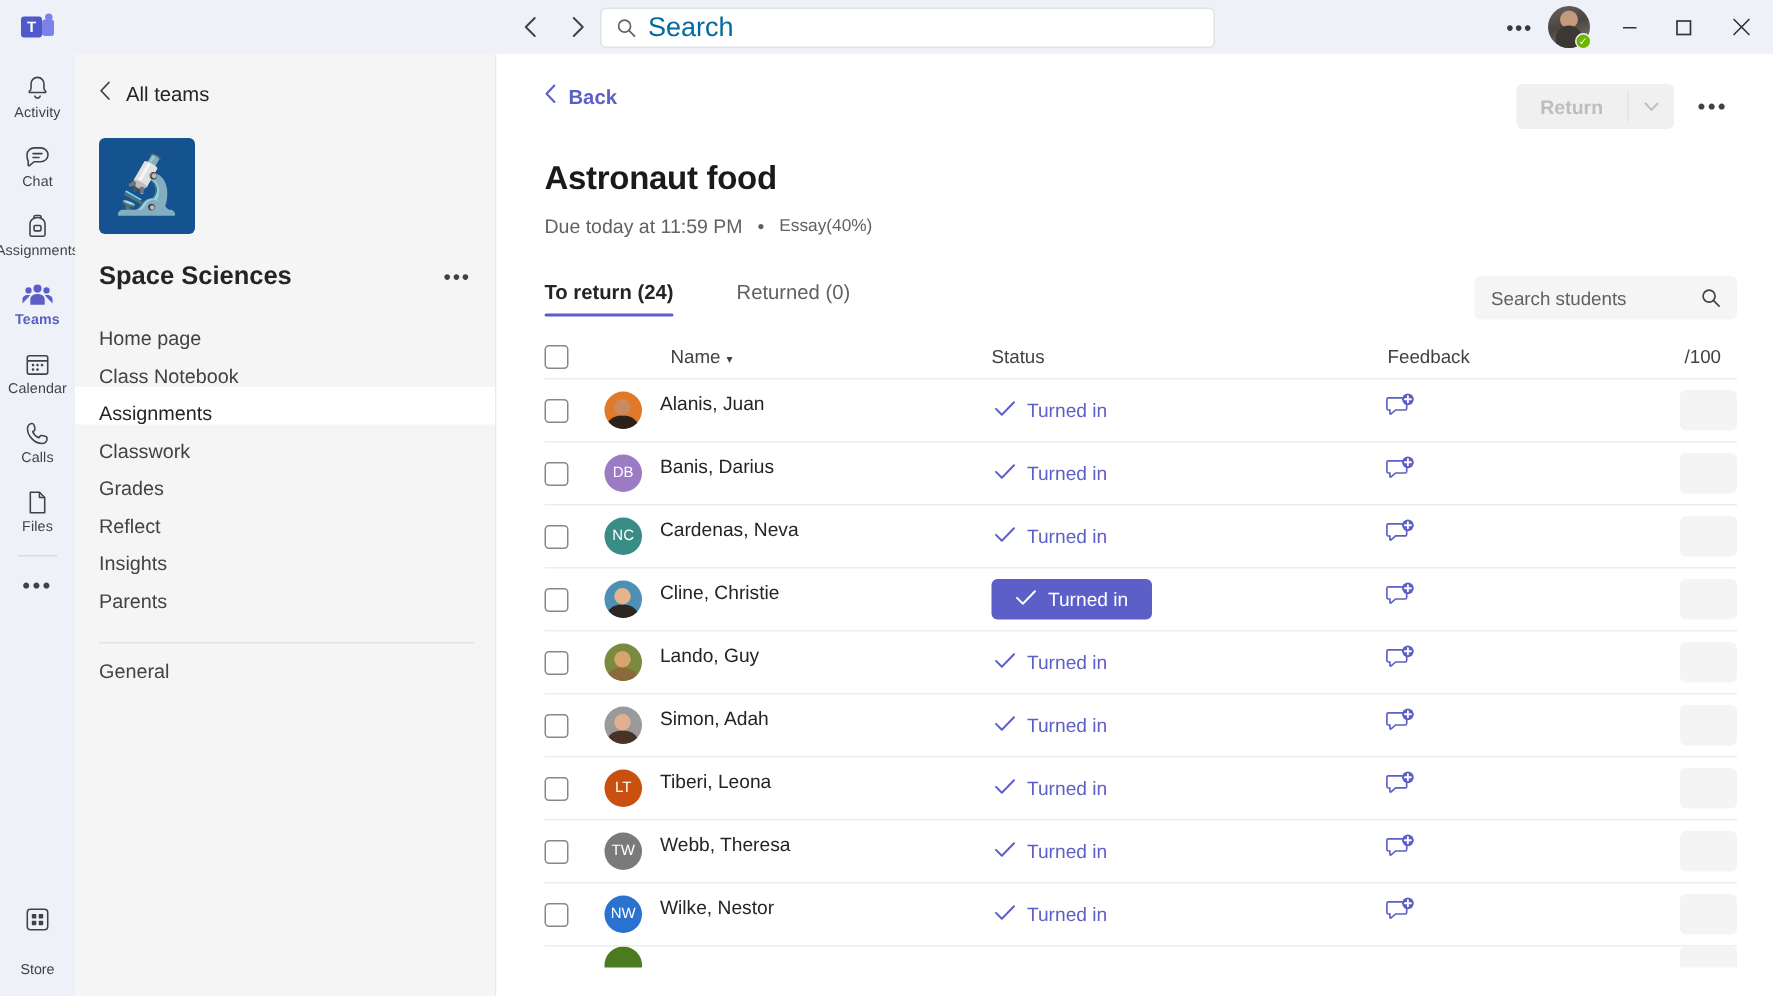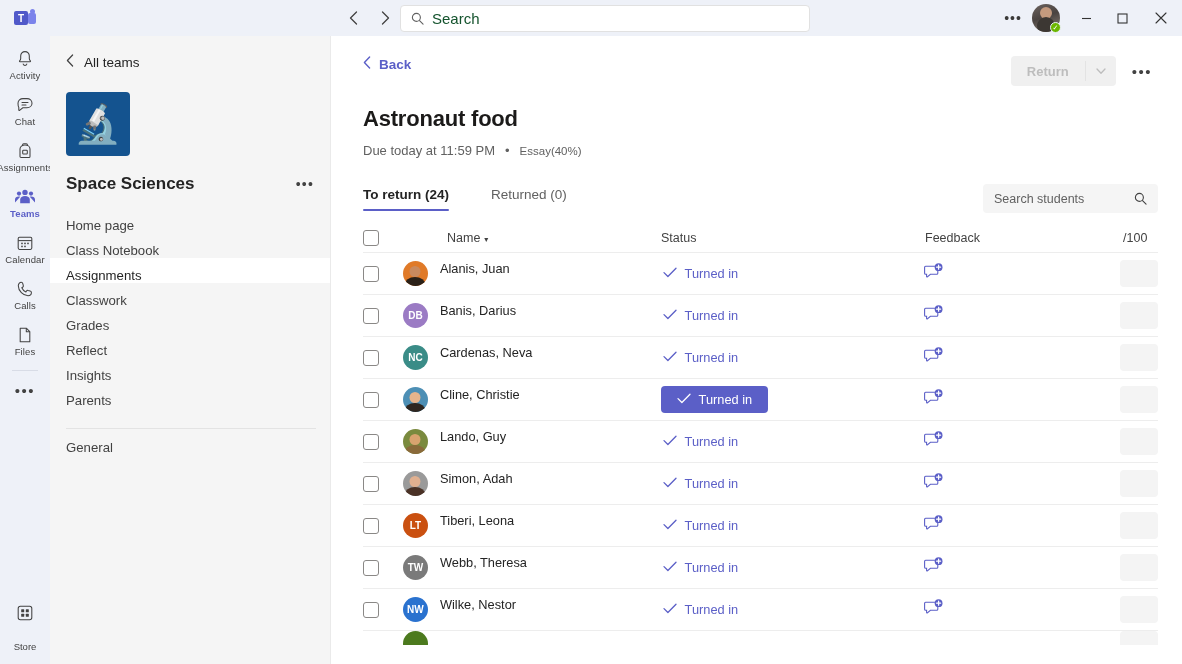--- a/index.html
+++ b/index.html
@@ -43,21 +43,21 @@
   .tb-arrow {
     width: 26px; height: 26px; display: flex; align-items: center; justify-content: center;
     color: #4a4a55; font-size: 15px; border-radius: 4px; cursor: pointer;
   }
   .tb-search {
     position: absolute; left: 400px; top: 5px;
     width: 410px; height: 27px;
     background: #fff; border: 1px solid #e1e1e1; border-radius: 4px;
     display: flex; align-items: center; padding: 0 10px; gap: 8px;
   }
-  .tb-search .ph { font-size: 15px; color: #14532d; }
+  .tb-search .ph { font-size: 18px; color: #0369a1; }
   .tb-right {
     position: absolute; right: 0; top: 0; height: 36px;
     display: flex; align-items: center;
   }
   .tb-ellipsis {
     width: 30px; height: 30px; display: flex; align-items: center; justify-content: center;
     color: #3b3a39; font-size: 14px; letter-spacing: 1px; cursor: pointer;
   }
   .tb-avatar {
     position: relative; width: 28px; height: 28px; margin: 0 8px 0 4px; cursor: pointer;
@@ -253,21 +253,21 @@
   }
   .sort-arrow { font-size: 8px; color: #424242; margin-left: 4px; }
 
   .row {
     display: flex; align-items: center; height: 42px;
     border-bottom: 1px solid #ededed;
   }
   .avatar {
     width: 25px; height: 25px; border-radius: 50%;
     display: flex; align-items: center; justify-content: center;
-    color: #fff; font-size: 10px; font-weight: 700; flex: 0 0 25px;
+    color: #fff; font-size: 10px; font-weight: 400; flex: 0 0 25px;
     overflow: hidden; position: relative;
   }
   .avatar.photo::before {
     content: ""; position: absolute; inset: 0;
   }
   .avatar .ph-head {
     position: absolute; left: 50%; top: 18%; transform: translateX(-50%);
     width: 11px; height: 11px; border-radius: 50%;
   }
   .avatar .ph-body {

